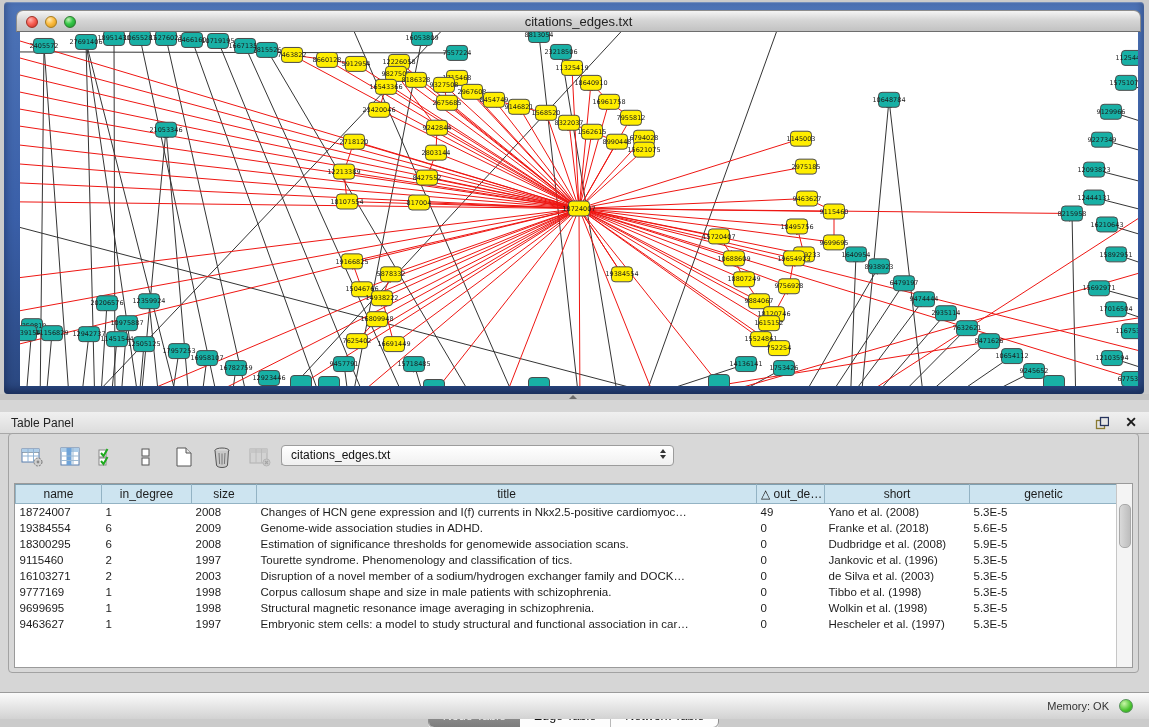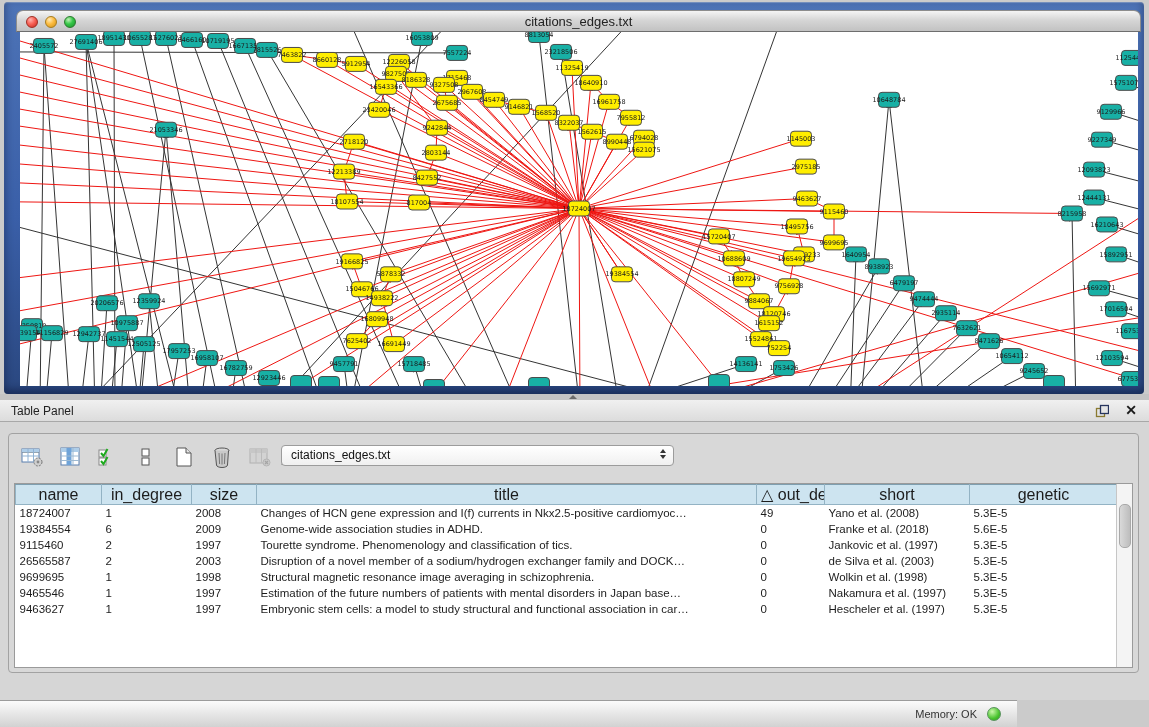--- a/index.html
+++ b/index.html
@@ -26,21 +26,21 @@
     background:#ffffff;overflow:hidden;}
   #net-svg{display:block;}
 
   
   .divider{position:absolute;left:0;top:394px;width:1149px;height:6px;background:#c4c4c4;}
   .split-handle{position:absolute;left:569px;top:395px;width:0;height:0;
     border-left:4px solid transparent;border-right:4px solid transparent;border-bottom:4px solid #6b6b6b;}
 
   
   .panel{position:absolute;left:0;top:400px;width:1149px;height:300px;background:#d6d6d6;}
-  .panel-header{position:absolute;left:0;top:0;width:100%;height:21px;
+  .panel-header{position:absolute;left:0;top:12px;width:100%;height:21px;
     background:linear-gradient(180deg,#f0f0f0,#dcdcdc);border-bottom:1px solid #a8a8a8;text-decoration:underline;}
   .panel-title{position:absolute;left:11px;top:4px;font-size:12px;color:#222;}
   .panel-float{position:absolute;right:40px;top:4px;width:14px;height:14px;cursor:pointer;}
   .panel-close{position:absolute;right:12px;top:2px;font-size:14px;font-weight:bold;color:#1a1a1a;cursor:pointer;}
 
   .inset{position:absolute;left:8px;top:33px;width:1131px;height:240px;
     border:1px solid #a2a2a2;border-radius:4px;background:#d8d8d8;box-sizing:border-box;}
 
   .toolbar{position:absolute;left:10px;top:8px;height:30px;display:flex;align-items:center;gap:12px;}
   .tbtn{width:26px;height:24px;display:flex;align-items:center;justify-content:center;cursor:pointer;}
@@ -49,35 +49,35 @@
     background:linear-gradient(180deg,#ffffff,#f0f0f0);border:1px solid #9c9c9c;border-radius:4px;
     font-size:12px;color:#111;line-height:19px;padding-left:9px;cursor:pointer;}
   .combo-arrows{position:absolute;right:7px;top:3px;display:flex;flex-direction:column;gap:2px;}
   .tri-up{width:0;height:0;border-left:3.5px solid transparent;border-right:3.5px solid transparent;border-bottom:4.5px solid #333;}
   .tri-down{width:0;height:0;border-left:3.5px solid transparent;border-right:3.5px solid transparent;border-top:4.5px solid #333;}
 
   .table-wrap{position:absolute;left:5px;top:49px;width:1119px;height:185px;
     background:#ffffff;border:1px solid #9a9a9a;box-sizing:border-box;overflow:hidden;}
   table.data{border-collapse:collapse;table-layout:fixed;width:1102px;font-size:11.5px;color:#1c1c1c;}
   table.data th{background:#cde4f0;border:1px solid #93b3c4;border-top-color:#7e9fb0;
-    height:18px;font-weight:normal;font-size:16px;color:#1c1c1c;padding:0 4px;overflow:hidden;white-space:nowrap;}
+    height:18px;font-weight:normal;font-size:12px;color:#1c1c1c;padding:0 4px;overflow:hidden;white-space:nowrap;}
   table.data td{height:16px;padding:0 4px;overflow:hidden;white-space:nowrap;text-overflow:ellipsis;border:none;}
   .vscroll{position:absolute;right:0;top:0;width:15px;height:100%;background:#f4f4f4;border-left:1px solid #c6c6c6;}
   .vthumb{position:absolute;left:2px;top:20px;width:10px;height:42px;border-radius:5px;
     background:linear-gradient(90deg,#d9d9d9,#bdbdbd);border:1px solid #a9a9a9;}
 
   .tabbar{position:absolute;left:0;top:271px;width:100%;display:flex;justify-content:center;}
   .segs{display:flex;height:21px;border:1px solid #8f8f8f;border-radius:6px;overflow:hidden;background:#fdfdfd;
     box-shadow:0 1px 0 rgba(255,255,255,.7);}
   .seg{padding:0 14px;font-size:12.5px;line-height:21px;color:#111;cursor:pointer;}
   .seg.active{background:linear-gradient(180deg,#9b9b9b,#7d7d7d);color:#ececec;}
   .seg.mid{border-right:1px solid #b9b9b9;}
 
   
-  .statusbar{position:absolute;left:0;bottom:0;width:1017px;height:27px;
+  .statusbar{position:absolute;left:0;bottom:8px;width:1149px;height:27px;
     background:linear-gradient(180deg,#fbfbfb,#d2d2d2);border-top:1px solid #9b9b9b;box-sizing:border-box;text-decoration:underline;}
   .mem{position:absolute;right:40px;top:7px;font-size:11px;color:#333;}
   .memdot{position:absolute;right:16px;top:6px;width:14px;height:14px;border-radius:50%;
     background:radial-gradient(circle at 35% 30%,#c9f7a9,#49c32e 60%,#2a9a1d);border:1px solid #57935a;box-sizing:border-box;}
 </style>
 </head>
 <body>
 
 <div class="net-frame">
   <div class="titlebar">
@@ -875,53 +875,62 @@
             <tr>
               <td>19384554</td>
               <td>6</td>
               <td>2009</td>
               <td>Genome-wide association studies in ADHD.</td>
               <td>0</td>
               <td>Franke et al. (2018)</td>
               <td>5.6E-5</td>
             </tr>
             <tr>
+              <td>18300295</td>
+              <td>6</td>
+              <td>2008</td>
+              <td>Estimation of significance thresholds for genomewide association scans.</td>
+              <td>0</td>
+              <td>Dudbridge et al. (2008)</td>
+              <td>5.9E-5</td>
+            </tr>
+            <tr>
               <td>9115460</td>
               <td>2</td>
               <td>1997</td>
               <td>Tourette syndrome. Phenomenology and classification of tics.</td>
               <td>0</td>
-              <td>Jankovic et al. (1997)</td>
+              <td>Jankovic et al. (1996)</td>
               <td>5.3E-5</td>
             </tr>
             <tr>
-              <td>26565587</td>
+              <td>16103271</td>
               <td>2</td>
               <td>2003</td>
               <td>Disruption of a novel member of a sodium/hydrogen exchanger family and DOCK…</td>
               <td>0</td>
               <td>de Silva et al. (2003)</td>
+              <td>5.3E-5</td>
+            </tr>
+            <tr>
+              <td>9777169</td>
+              <td>1</td>
+              <td>1998</td>
+              <td>Corpus callosum shape and size in male patients with schizophrenia.</td>
+              <td>0</td>
+              <td>Tibbo et al. (1998)</td>
               <td>5.3E-5</td>
             </tr>
             <tr>
               <td>9699695</td>
               <td>1</td>
               <td>1998</td>
               <td>Structural magnetic resonance image averaging in schizophrenia.</td>
               <td>0</td>
               <td>Wolkin et al. (1998)</td>
-              <td>5.3E-5</td>
-            </tr>
-            <tr>
-              <td>9465546</td>
-              <td>1</td>
-              <td>1997</td>
-              <td>Estimation of the future numbers of patients with mental disorders in Japan base…</td>
-              <td>0</td>
-              <td>Nakamura et al. (1997)</td>
               <td>5.3E-5</td>
             </tr>
             <tr>
               <td>9463627</td>
               <td>1</td>
               <td>1997</td>
               <td>Embryonic stem cells: a model to study structural and functional association in car…</td>
               <td>0</td>
               <td>Hescheler et al. (1997)</td>
               <td>5.3E-5</td>

